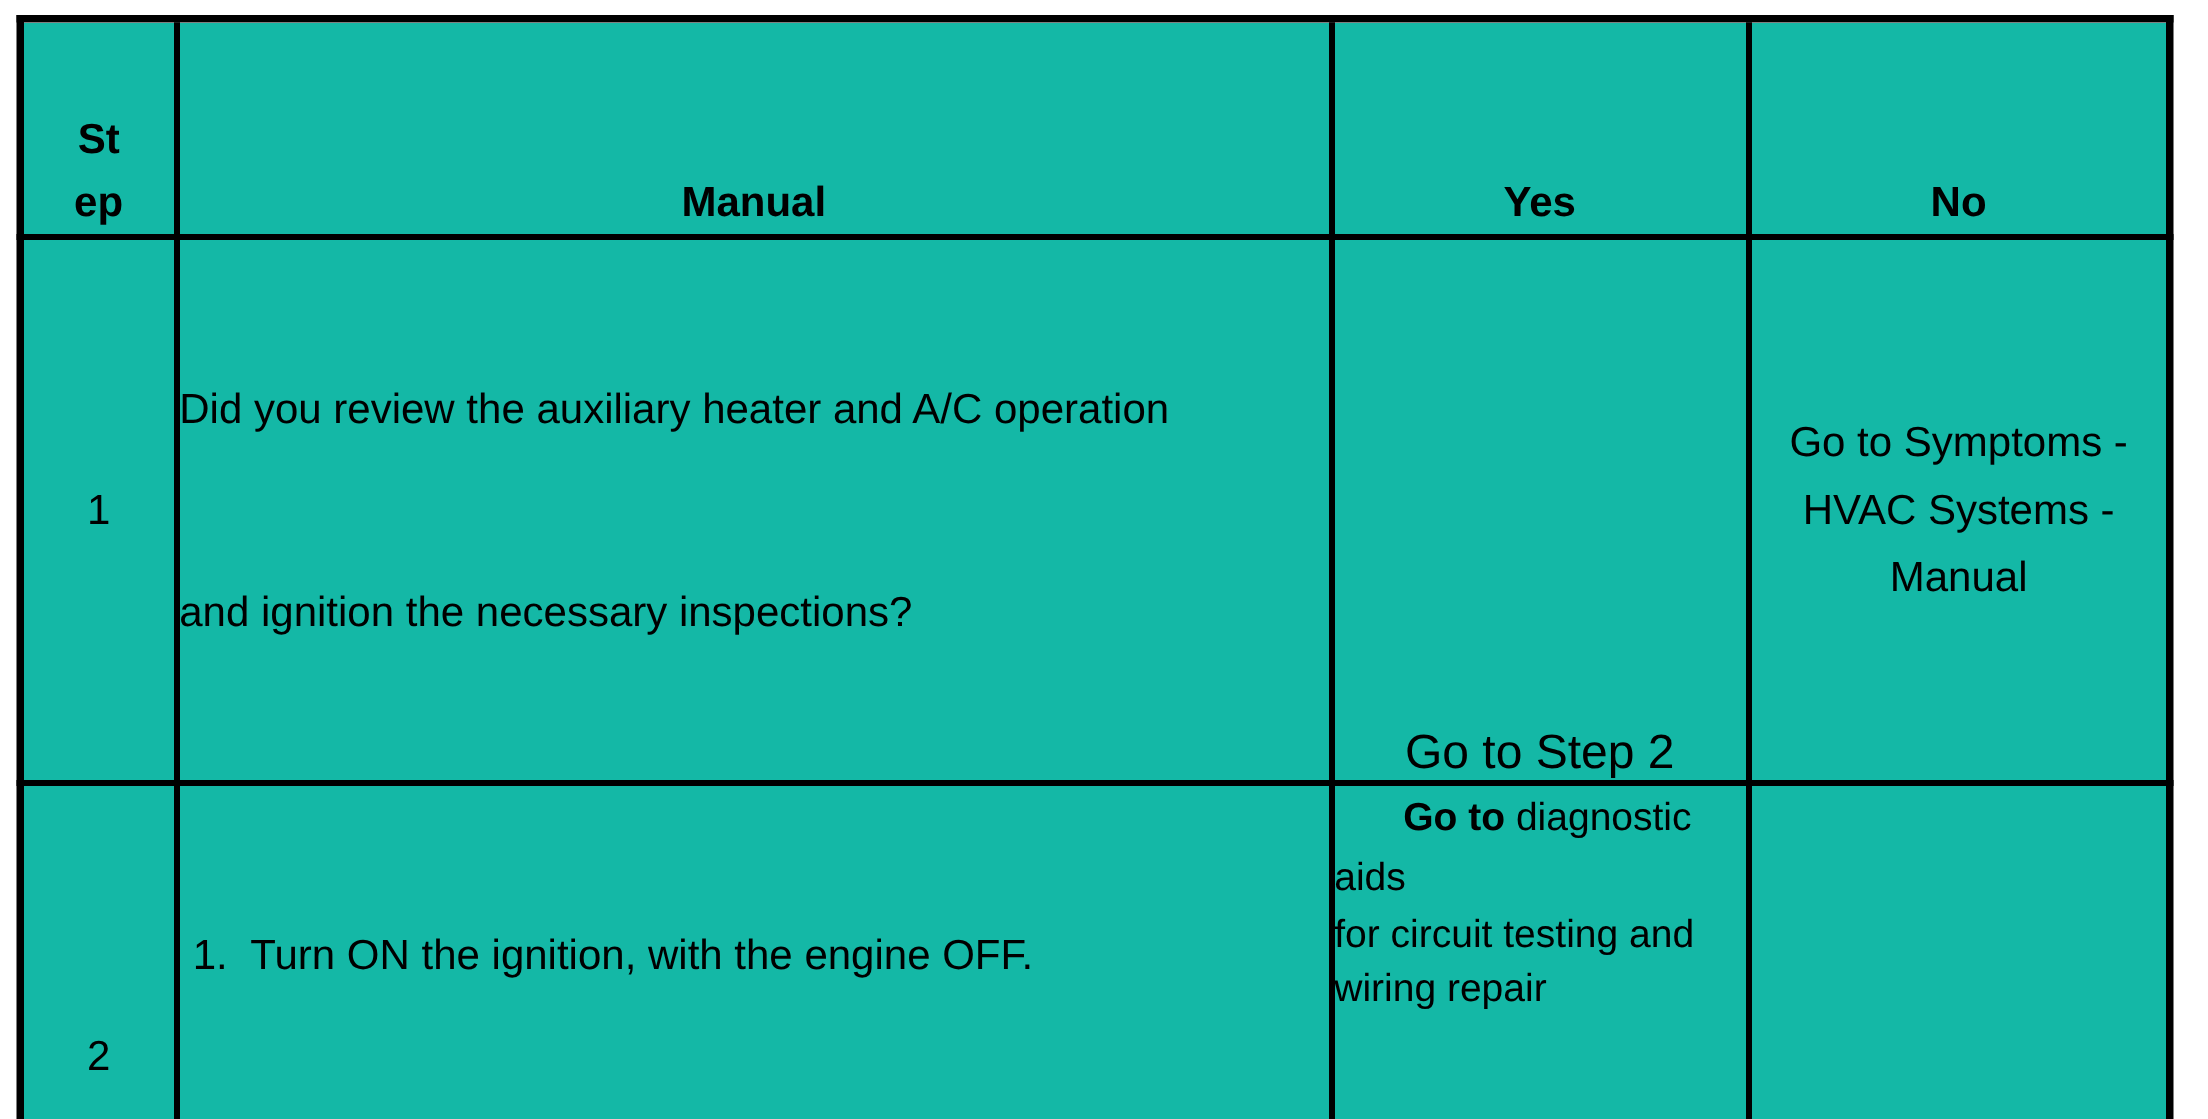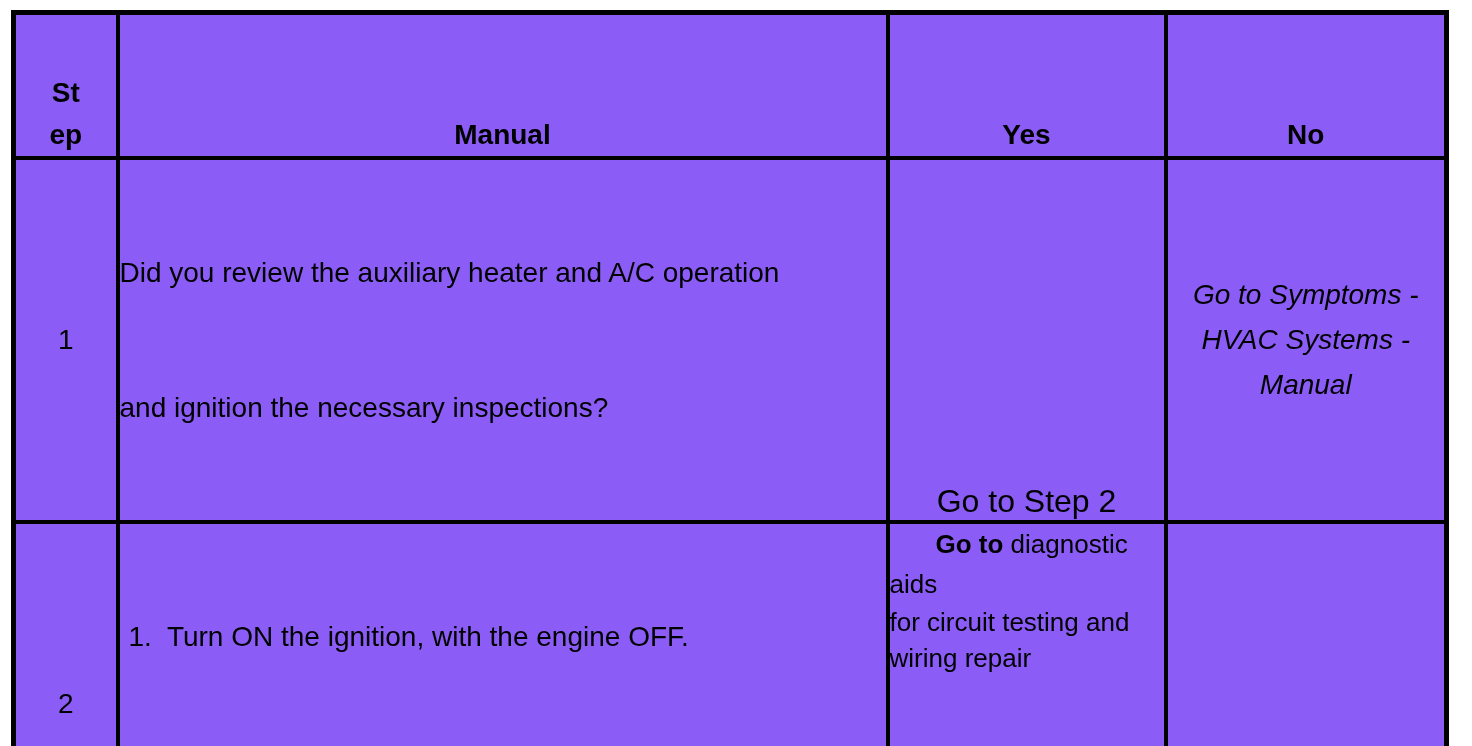--- a/index.html
+++ b/index.html
@@ -16,21 +16,21 @@
     position: absolute;
     left: 11px;
     top: 10px;
     border-collapse: collapse;
     table-layout: fixed;
     border: 5px solid #000;
   }
   table.diag td {
     border: 4px solid #000;
     padding: 0;
-    background: #8b5cf6;
+    background: #14b8a6;
     overflow: hidden;
   }
   
   td.hdr {
     font-weight: bold;
     font-size: 28px;
     line-height: 42px;
     text-align: center;
     vertical-align: bottom;
     padding-bottom: 14px;
@@ -65,21 +65,20 @@
     vertical-align: bottom;
     text-align: center;
     font-size: 32px;
     padding-bottom: 20px;
   }
   td.no1 {
     vertical-align: middle;
     text-align: center;
     font-size: 28px;
     line-height: 45px;
-    font-style: italic;
   }
   
   td.yes2 {
     vertical-align: top;
     text-align: left;
     font-size: 26px;
     line-height: 36px;
     padding: 112px 4px 0 11px;
   }
   td.yes2 .line1 { line-height: 40px; }

